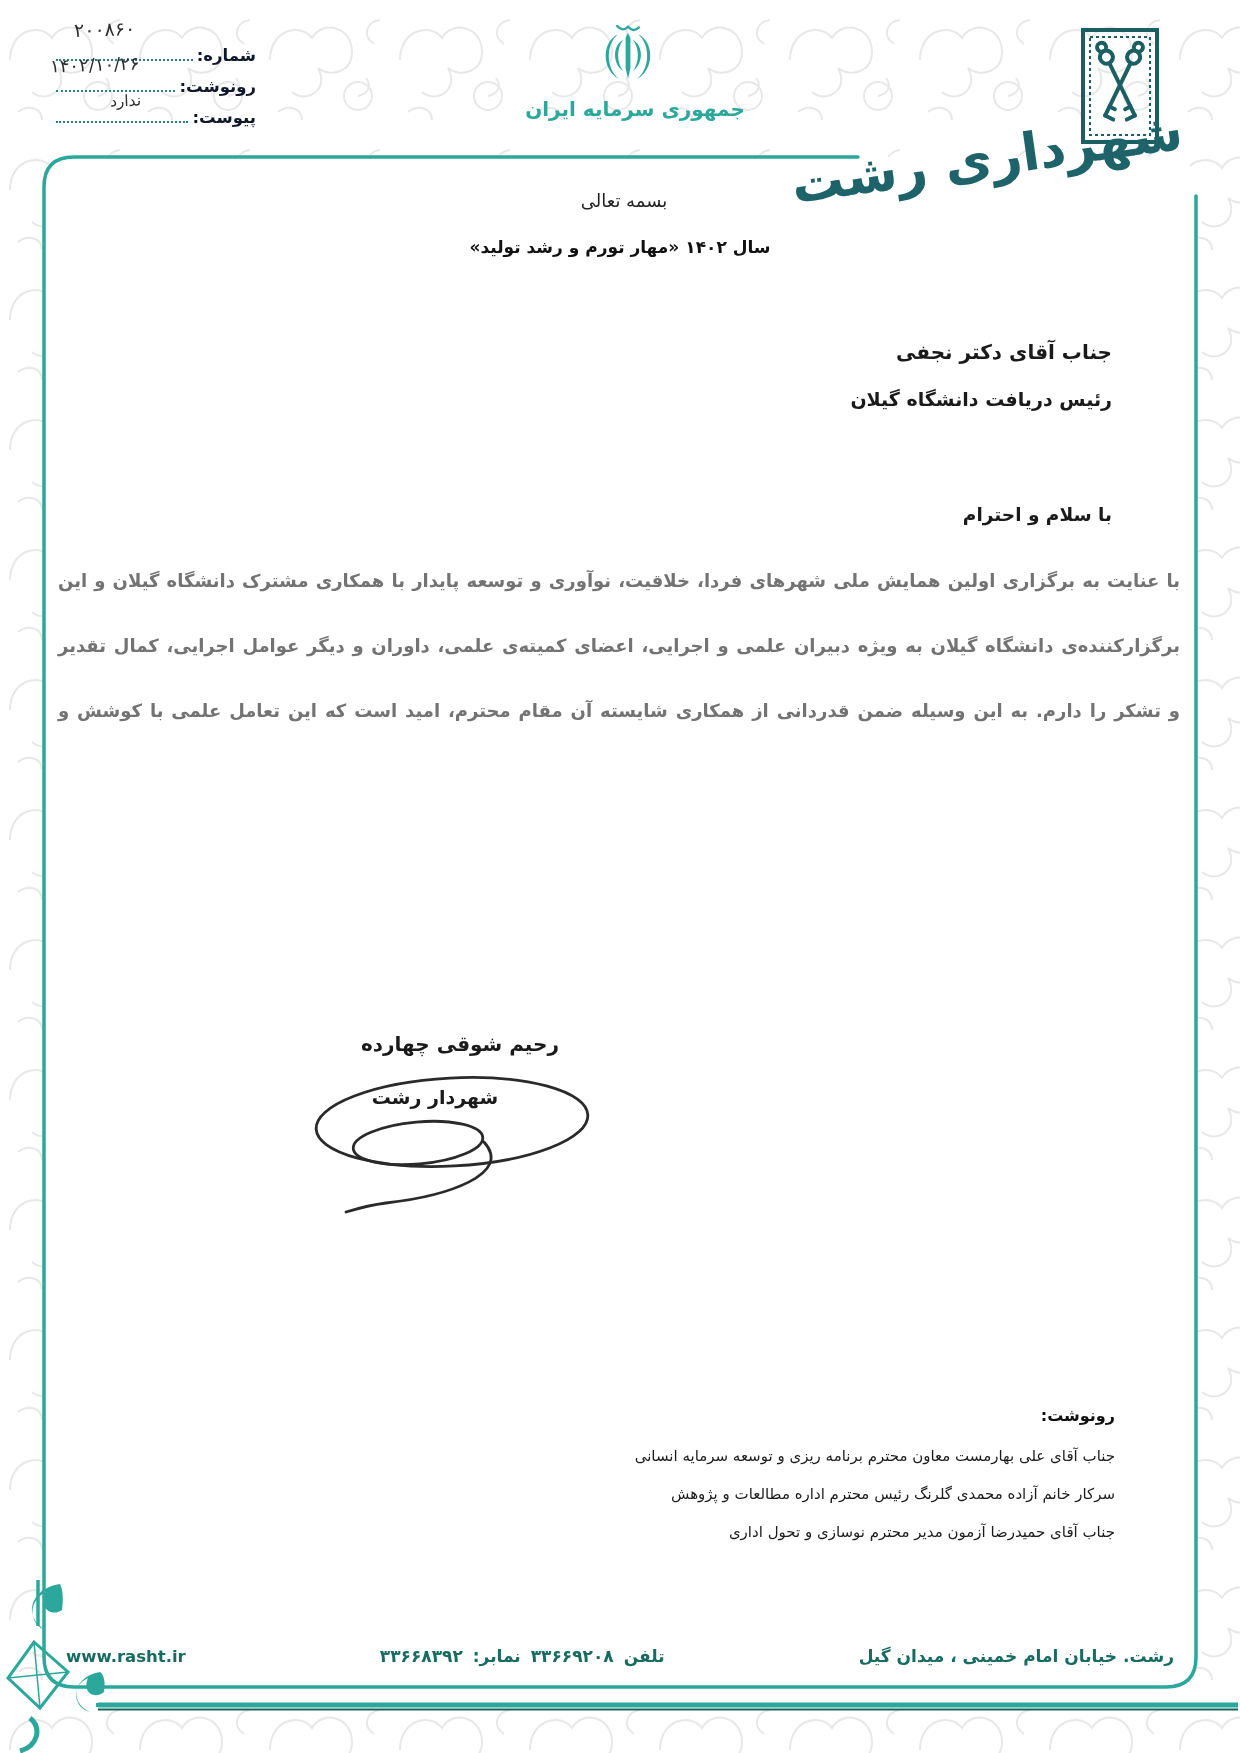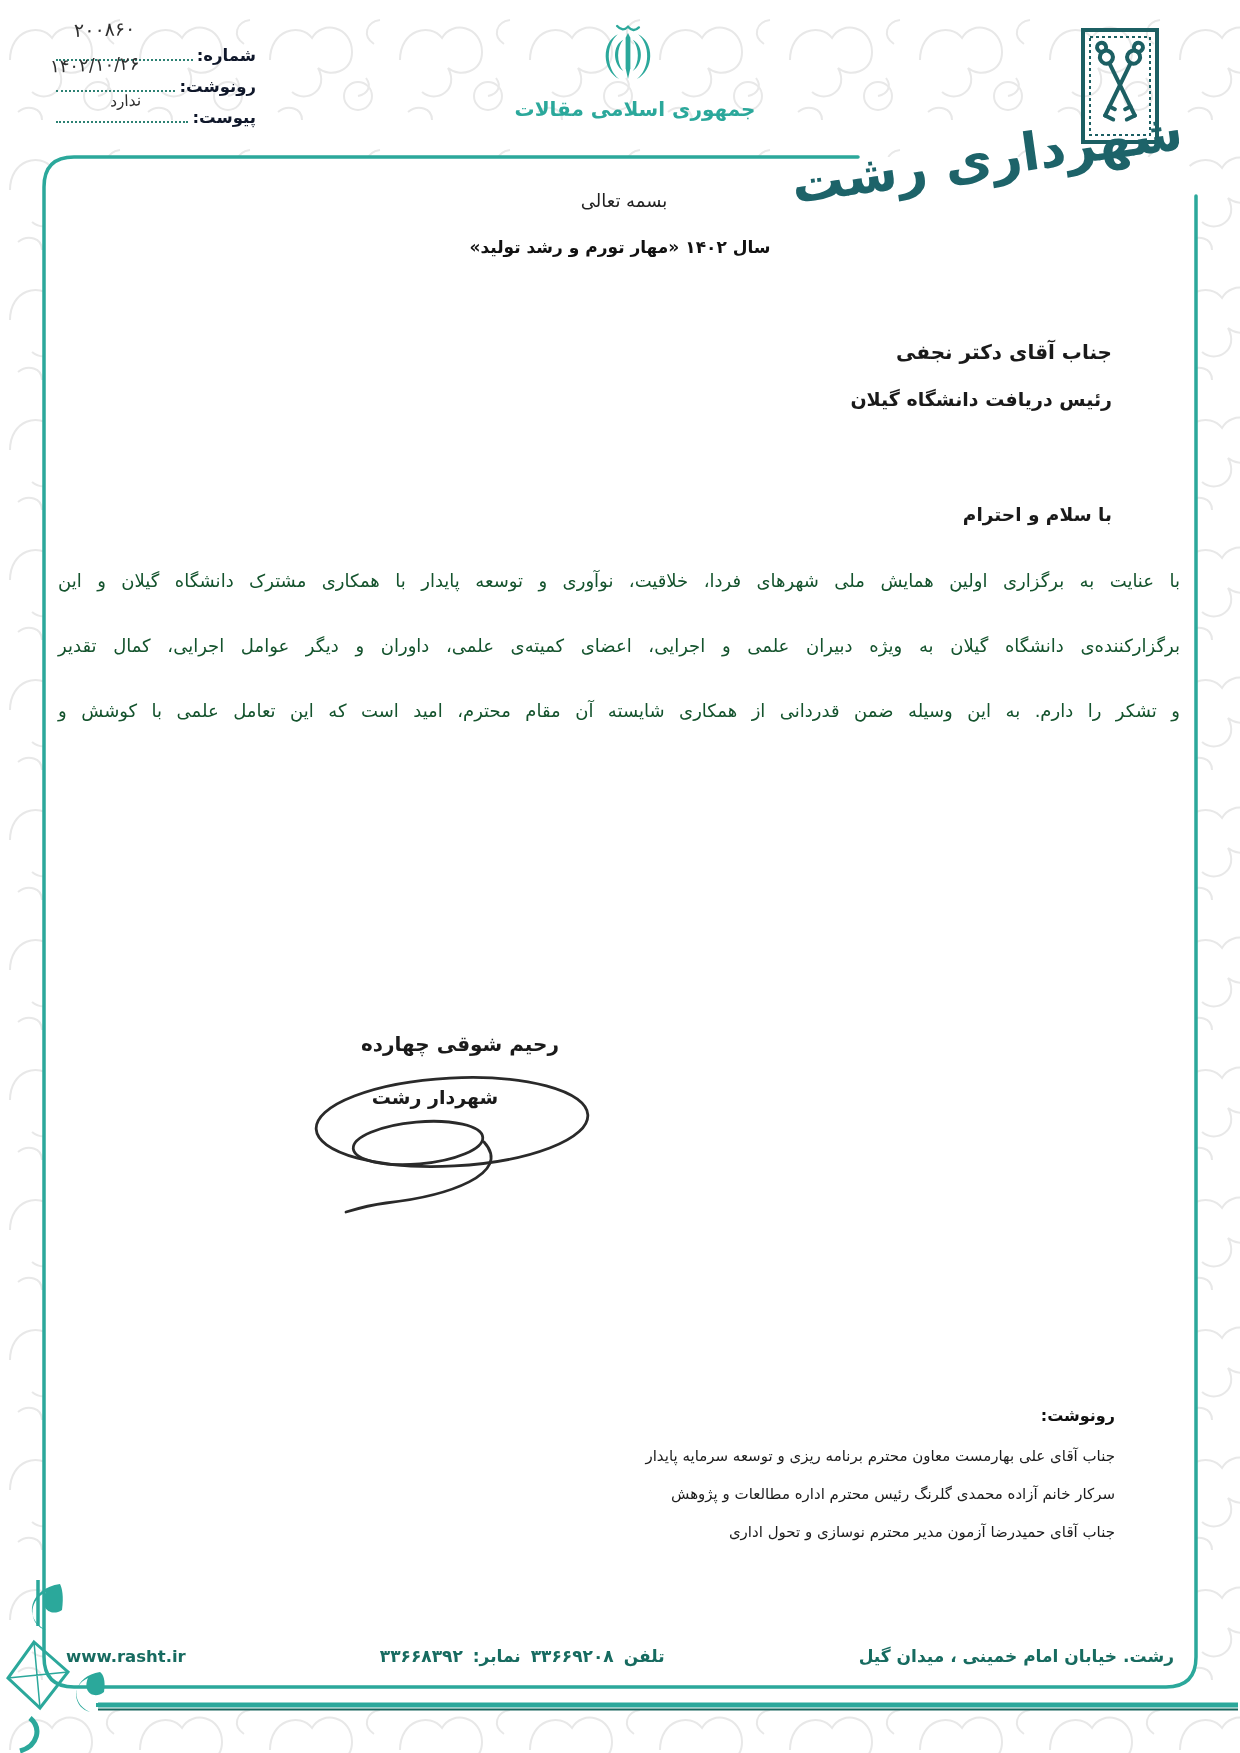--- a/index.html
+++ b/index.html
@@ -35,21 +35,21 @@
   .bg-svg{left:0;top:0;z-index:0;}
   .ornament{left:0;top:1580px;width:132px;height:173px;z-index:3;}
 
   
   .basmala{left:0;right:0;top:190px;text-align:center;font-size:18px;color:#1f1f1f;z-index:2;direction:rtl;margin-left:8px;}
   .slogan{left:0;right:0;top:237px;text-align:center;font-size:17px;font-weight:bold;color:#111;z-index:2;direction:rtl;}
   .recipient{right:128px;top:340px;direction:rtl;text-align:right;z-index:2;}
   .recipient-name{font-size:20px;font-weight:bold;margin-bottom:24px;}
   .recipient-title{font-size:19px;font-weight:bold;}
   .salutation{right:128px;top:504px;direction:rtl;font-size:18.5px;font-weight:bold;z-index:2;}
-  .body{left:58px;right:60px;top:548px;direction:rtl;font-size:18px;font-weight:normal;color:#14532d;z-index:2;}
+  .body{left:58px;right:60px;top:548px;direction:rtl;font-size:18px;font-weight:bold;color:#737373;z-index:2;}
   .body-line{line-height:65px;text-align:justify;text-align-last:justify;white-space:nowrap;}
   .body-line.last{text-align-last:right;}
 
   
   .sig-name{left:330px;top:1032px;width:260px;text-align:center;font-size:20px;font-weight:bold;direction:rtl;z-index:2;}
   .sig-title{left:345px;top:1086px;width:180px;text-align:center;font-size:19px;font-weight:bold;direction:rtl;z-index:3;}
   .sig-svg{left:298px;top:1062px;width:310px;height:155px;z-index:2;}
 
   
   .cc{right:125px;top:1406px;direction:rtl;text-align:right;z-index:2;}
@@ -112,21 +112,21 @@
       <g fill="#2BA89B">
         <path d="M45 16 L48.5 23 L48.5 68 L45 84 L41.5 68 L41.5 23 Z"></path>
         <path d="M38 26 C22 34 22 62 38 72 C28 60 28 38 38 26 Z"></path>
         <path d="M52 26 C68 34 68 62 52 72 C62 60 62 38 52 26 Z"></path>
         <path d="M30 18 C6 30 6 70 32 84 C12 68 12 34 30 18 Z"></path>
         <path d="M60 18 C84 30 84 70 58 84 C78 68 78 34 60 18 Z"></path>
       </g>
       <path d="M29 6 q8 9 16 1 q8 9 16 1" fill="none" stroke="#2BA89B" stroke-width="3.5" stroke-linecap="round"></path>
     </svg>
   </div>
-  <div class="abs emblem-caption">جمهوری اسلامی مقالات</div>
+  <div class="abs emblem-caption">جمهوری سرمایه ایران</div>
 
   <div class="abs logo">
     <svg viewBox="0 0 80 118" width="80" height="120">
       <rect x="3" y="3" width="74" height="112" fill="none" stroke="#1C5F63" stroke-width="4"></rect>
       <rect x="10" y="10" width="60" height="98" fill="none" stroke="#1C5F63" stroke-width="2" stroke-dasharray="3 3"></rect>
       <g stroke="#1C5F63" fill="none" stroke-width="4" stroke-linecap="round">
         <g transform="rotate(26 40 58)">
           <circle cx="40" cy="27" r="6.5"></circle>
           <circle cx="40" cy="16" r="4.5"></circle>
           <line x1="40" y1="34" x2="40" y2="92"></line>
@@ -166,21 +166,21 @@
       <g fill="none" stroke="#2a2a2a" stroke-width="2.8" stroke-linecap="round">
         <ellipse cx="154" cy="60" rx="136" ry="44" transform="rotate(-3 154 60)"></ellipse>
         <ellipse cx="120" cy="81" rx="65" ry="21" transform="rotate(-5 120 81)"></ellipse>
         <path d="M 186 80 C 215 112 150 134 88 141 C 72 143 58 147 48 150"></path>
       </g>
     </svg>
   </div>
 
   <div class="abs cc">
     <div class="cc-label">رونوشت:</div>
-    <div class="cc-item">جناب آقای علی بهارمست معاون محترم برنامه ریزی و توسعه سرمایه پایدار</div>
+    <div class="cc-item">جناب آقای علی بهارمست معاون محترم برنامه ریزی و توسعه سرمایه انسانی</div>
     <div class="cc-item">سرکار خانم آزاده محمدی گلرنگ رئیس محترم اداره مطالعات و پژوهش</div>
     <div class="cc-item">جناب آقای حمیدرضا آزمون مدیر محترم نوسازی و تحول اداری</div>
   </div>
 
   <div class="abs ornament">
     <svg viewBox="0 0 132 173" width="132" height="173">
       <g fill="#2BA89B" stroke="none">
         <path d="M60 4 C30 8 22 38 46 50 C30 46 26 22 46 12 C38 26 50 38 62 30 C64 16 62 8 60 4 Z"></path>
         <path d="M100 92 C74 96 68 122 90 132 C74 128 70 106 88 98 C82 112 94 120 104 112 C106 100 103 94 100 92 Z"></path>
       </g>

